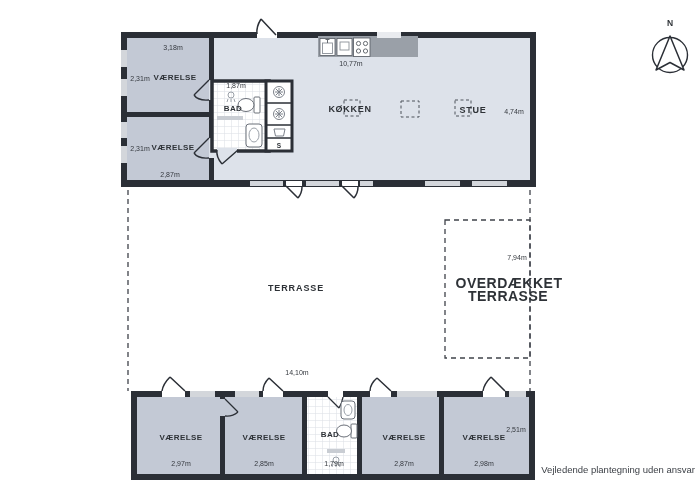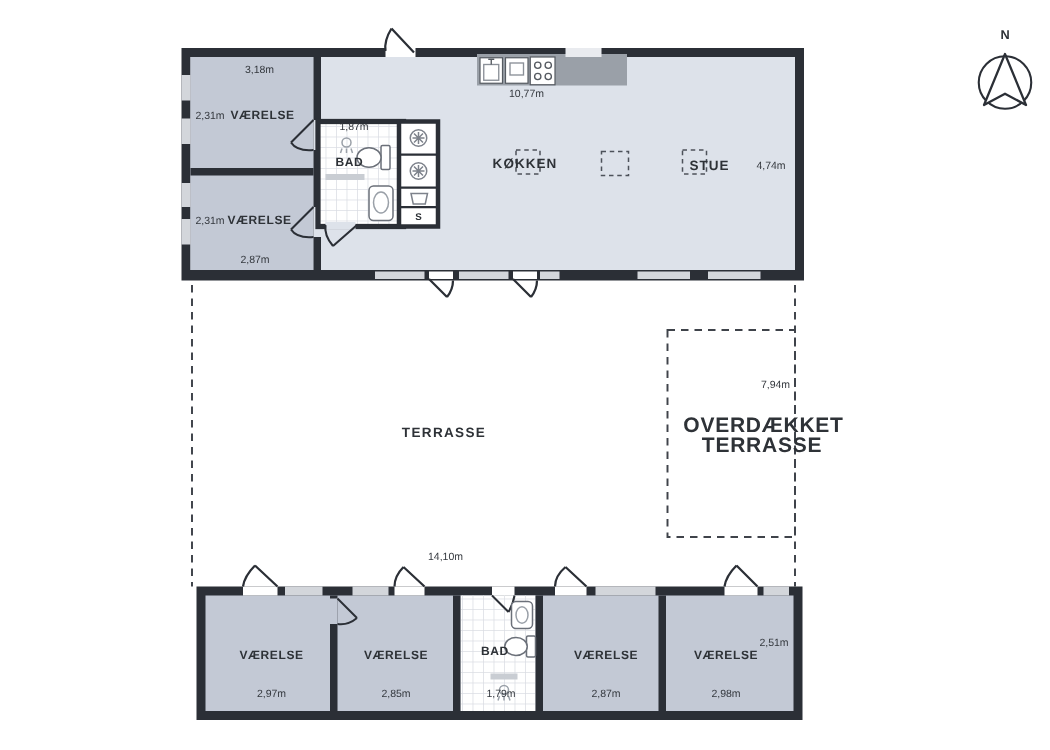--- a/index.html
+++ b/index.html
@@ -234,13 +234,14 @@
 
   <div class="lbl meas" style="left:181px;top:463px">2,97m</div>
   <div class="lbl meas" style="left:264px;top:463px">2,85m</div>
   <div class="lbl meas" style="left:334px;top:463px">1,79m</div>
   <div class="lbl meas" style="left:404px;top:463px">2,87m</div>
   <div class="lbl meas" style="left:484px;top:463px">2,98m</div>
   <div class="lbl meas" style="left:516px;top:429px">2,51m</div>
 
   <div class="lbl n-lbl" style="left:670px;top:23px">N</div>
 
+  <div class="footer">Vejledende plantegning uden ansvar</div>
 </div>
 
 </body></html>

